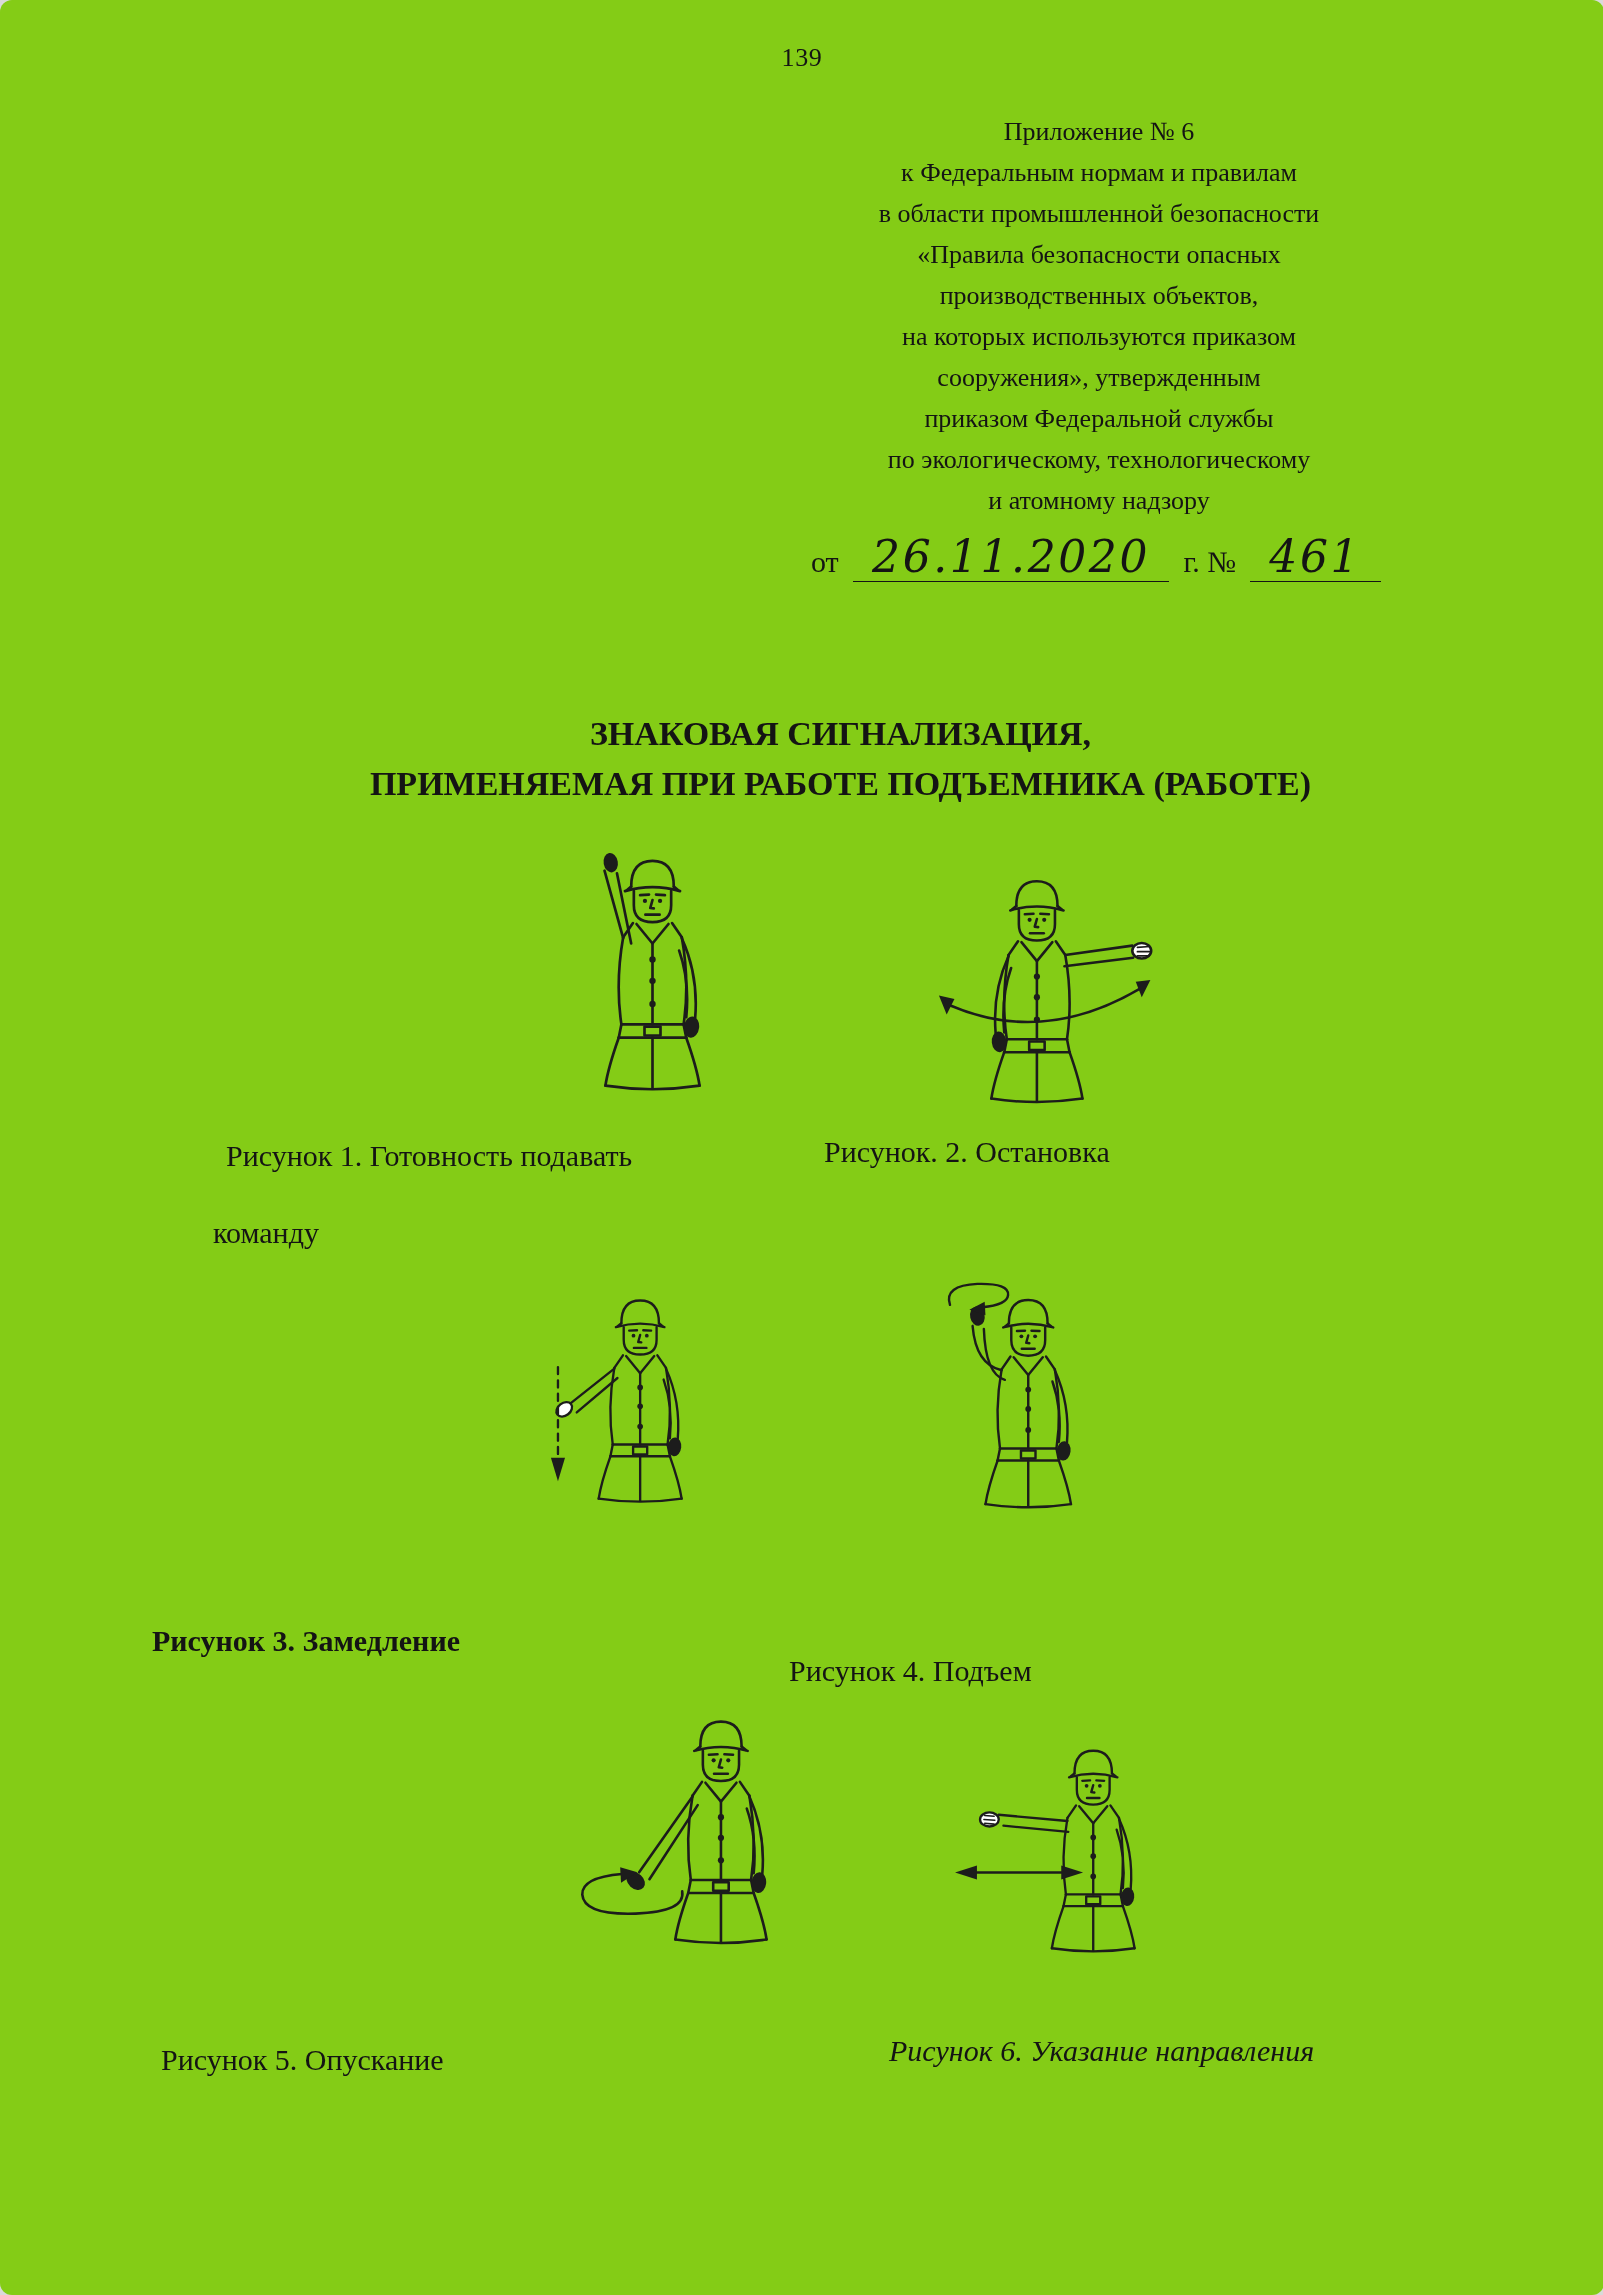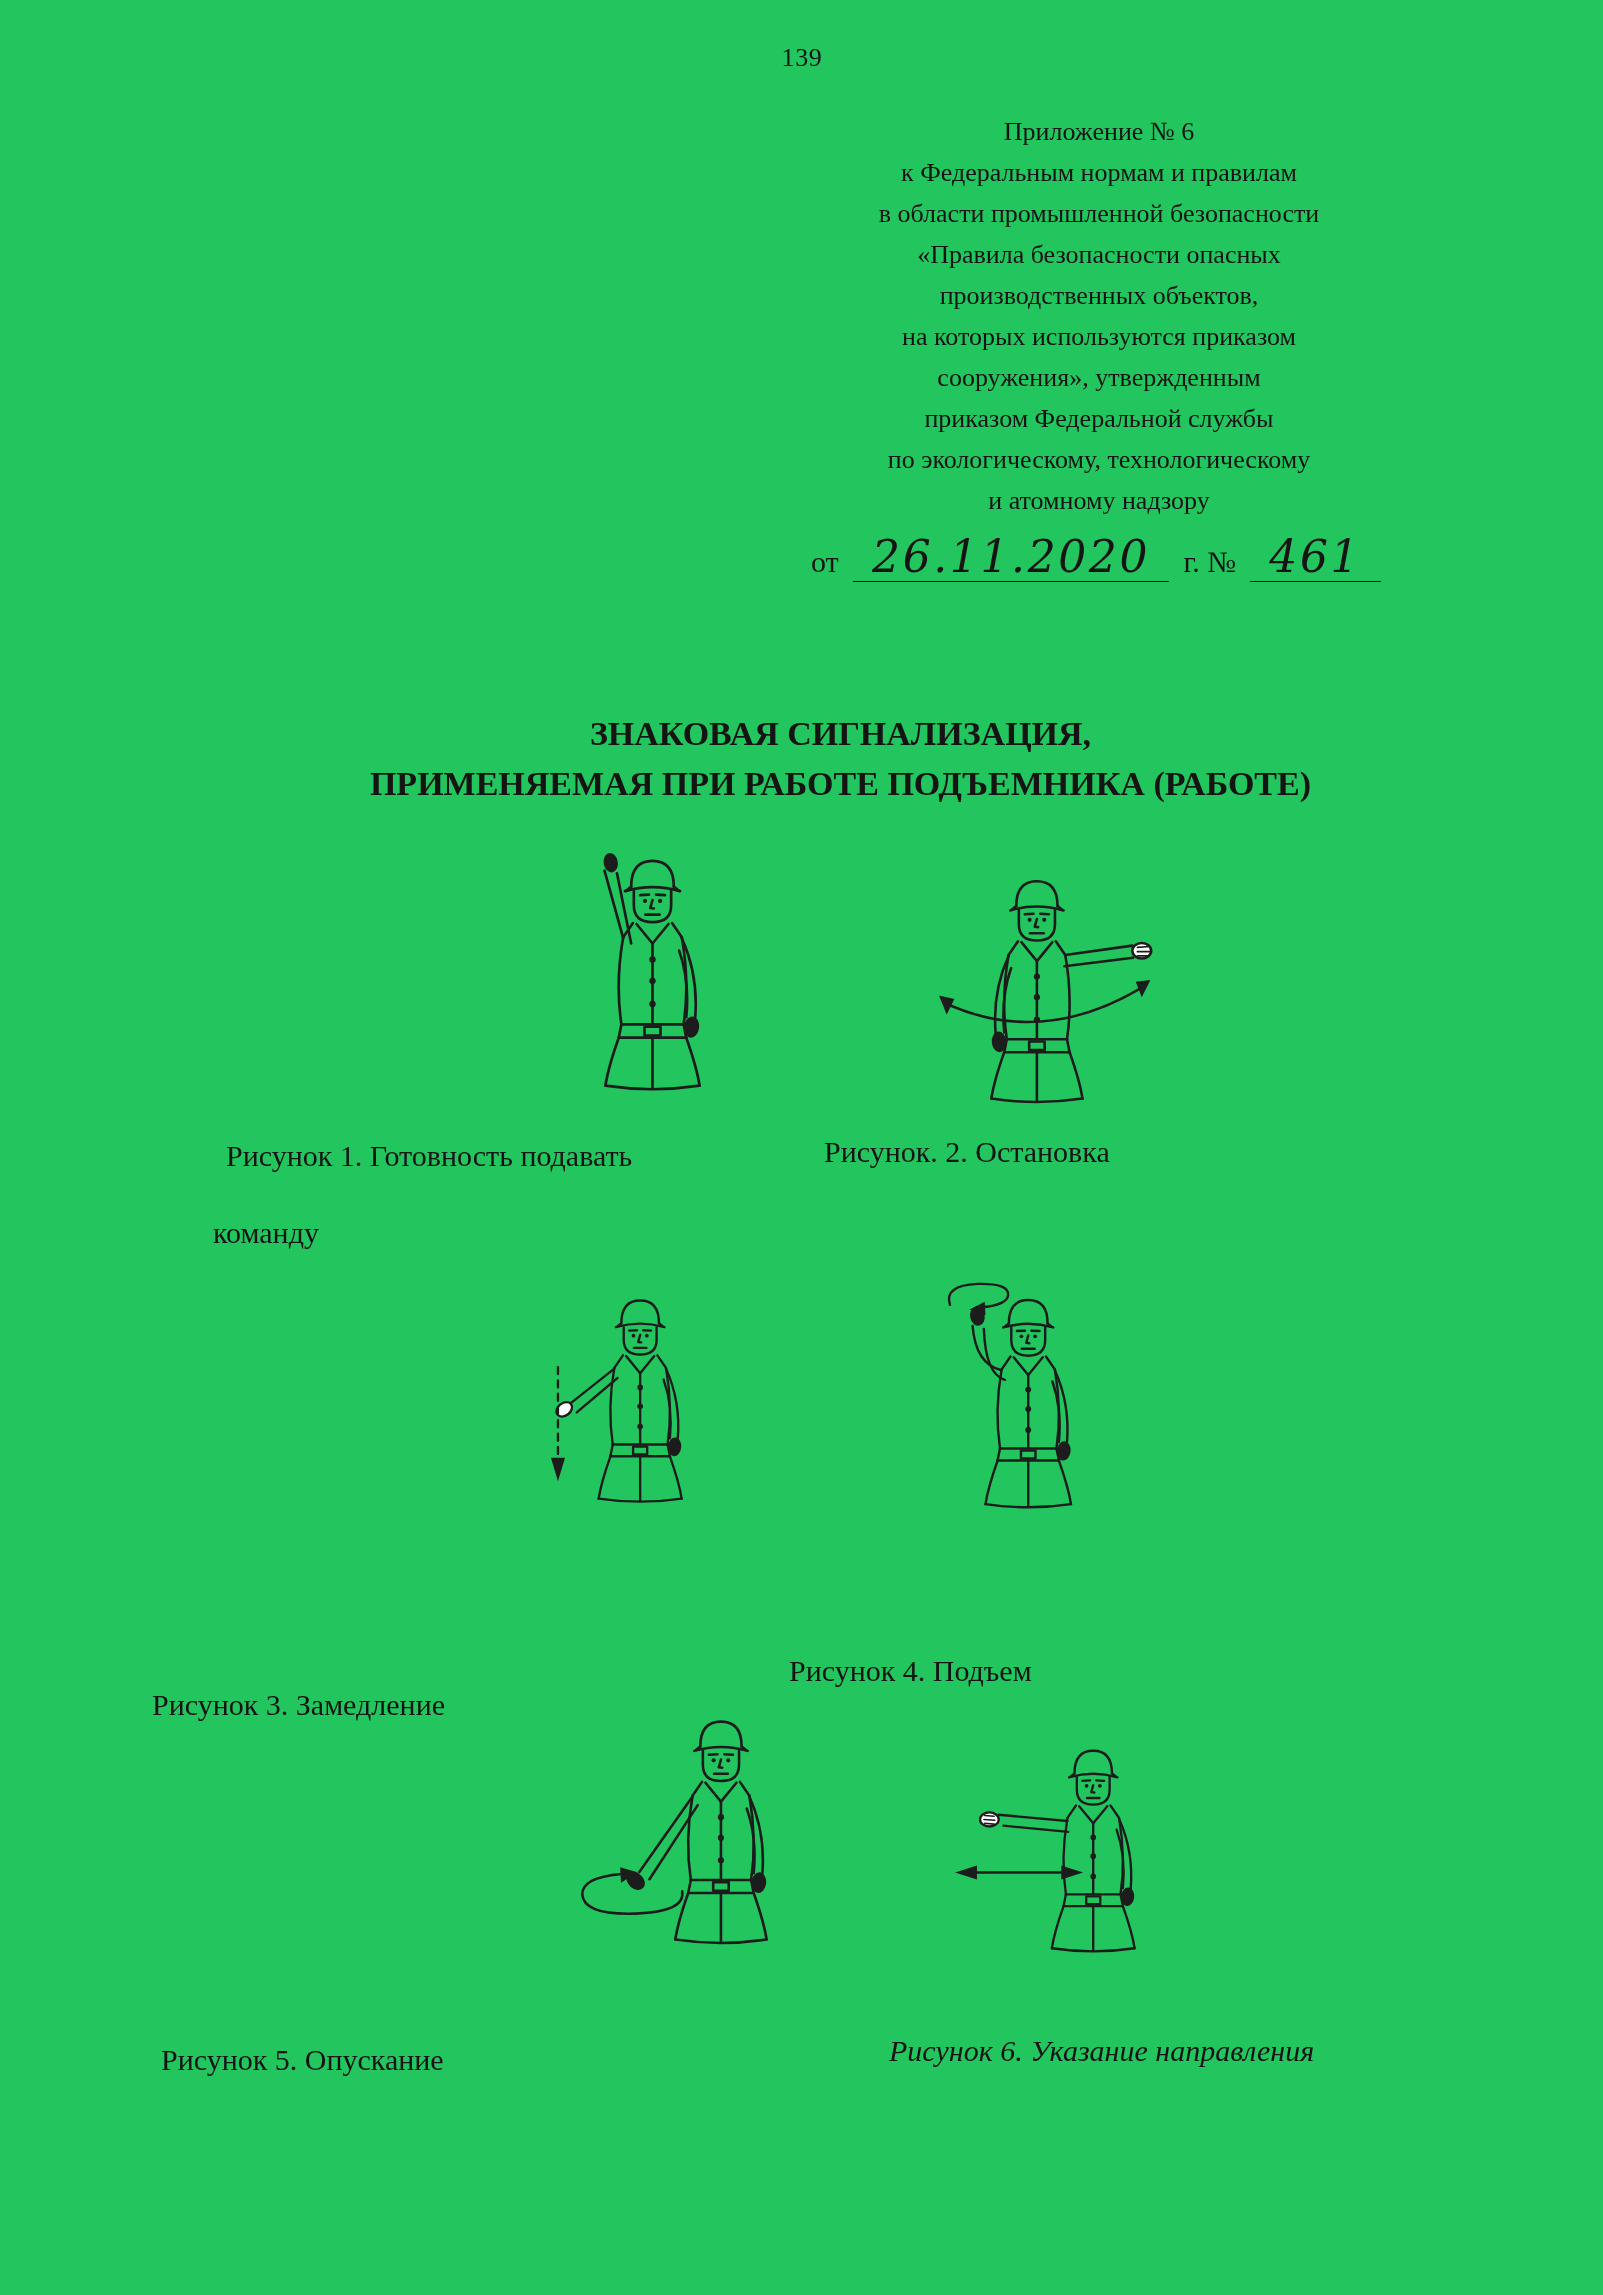--- a/index.html
+++ b/index.html
@@ -1,17 +1,17 @@
 <!DOCTYPE html>
 <html style="font-size:10.3px"><head>
 <meta charset="utf-8">
 <style>
   html,body{margin:0;padding:0;background:#d9d9d9;}
-  .page{position:relative;width:1604px;height:2295px;background:#22c55e;
-        font-family:"Liberation Serif",serif;color:#141414;overflow:hidden;}
+  .page{position:relative;width:1604px;height:2295px;background:#84cc16;
+        font-family:"Liberation Serif",serif;color:#141414;overflow:hidden;border-radius:12px;}
   .abs{position:absolute;}
   .pagenum{top:43px;left:0;width:100%;text-align:center;font-size:26px;letter-spacing:0.6px;}
   .header{top:111px;left:724px;width:750px;text-align:center;font-size:26px;line-height:41px;}
   .header .hline{display:block;}
   .dateline{top:534px;left:724px;width:750px;text-align:center;font-size:30px;}
   .hand{font-family:"DejaVu Serif",serif;font-style:italic;font-size:44px;letter-spacing:2.6px;}
   .uline{display:inline-block;border-bottom:1.9px solid #141414;padding:0 19.4px 1.3px;margin:0 6.5px;line-height:1.05;}
   .title{top:709px;left:194px;width:1293px;text-align:center;font-weight:bold;font-size:34px;line-height:50px;}
   .caption{font-size:30px;white-space:nowrap;text-align:left;width:647px;}
   .figure-svg{display:block;}
@@ -132,21 +132,21 @@
     <g class="ink">
       <path d="M132 100 L74 146"></path>
       <path d="M136 112 L84 156"></path>
       <ellipse cx="68" cy="152" rx="11" ry="8" class="lite" transform="rotate(-38 68 152)"></ellipse>
     </g>
     <g>
       <path d="M60 98 L60 216" class="ink" stroke-dasharray="9 8"></path>
       <polygon points="60,244 51,214 69,214" class="fill"></polygon>
     </g>
   </svg>
-  <div class="abs caption" style="left:152px;top:1688px;">Рисунок 3. Замедление</div>
+  <div class="abs caption" style="left:152px;top:1624px;font-weight:bold;">Рисунок 3. Замедление</div>
 
   <svg class="abs figure-svg" style="left:879px;top:1261px;" width="242" height="291" viewBox="0 0 300 360">
     <g transform="translate(55,35)">
       <use href="#body"></use>
       <use href="#arm-down-r"></use>
     </g>
     <g class="ink">
       <path d="M152 135 Q120 128 116 80"></path>
       <path d="M156 147 Q132 140 130 84"></path>
       <ellipse cx="122" cy="68" rx="9" ry="12" class="fill" transform="rotate(-12 122 68)"></ellipse>

